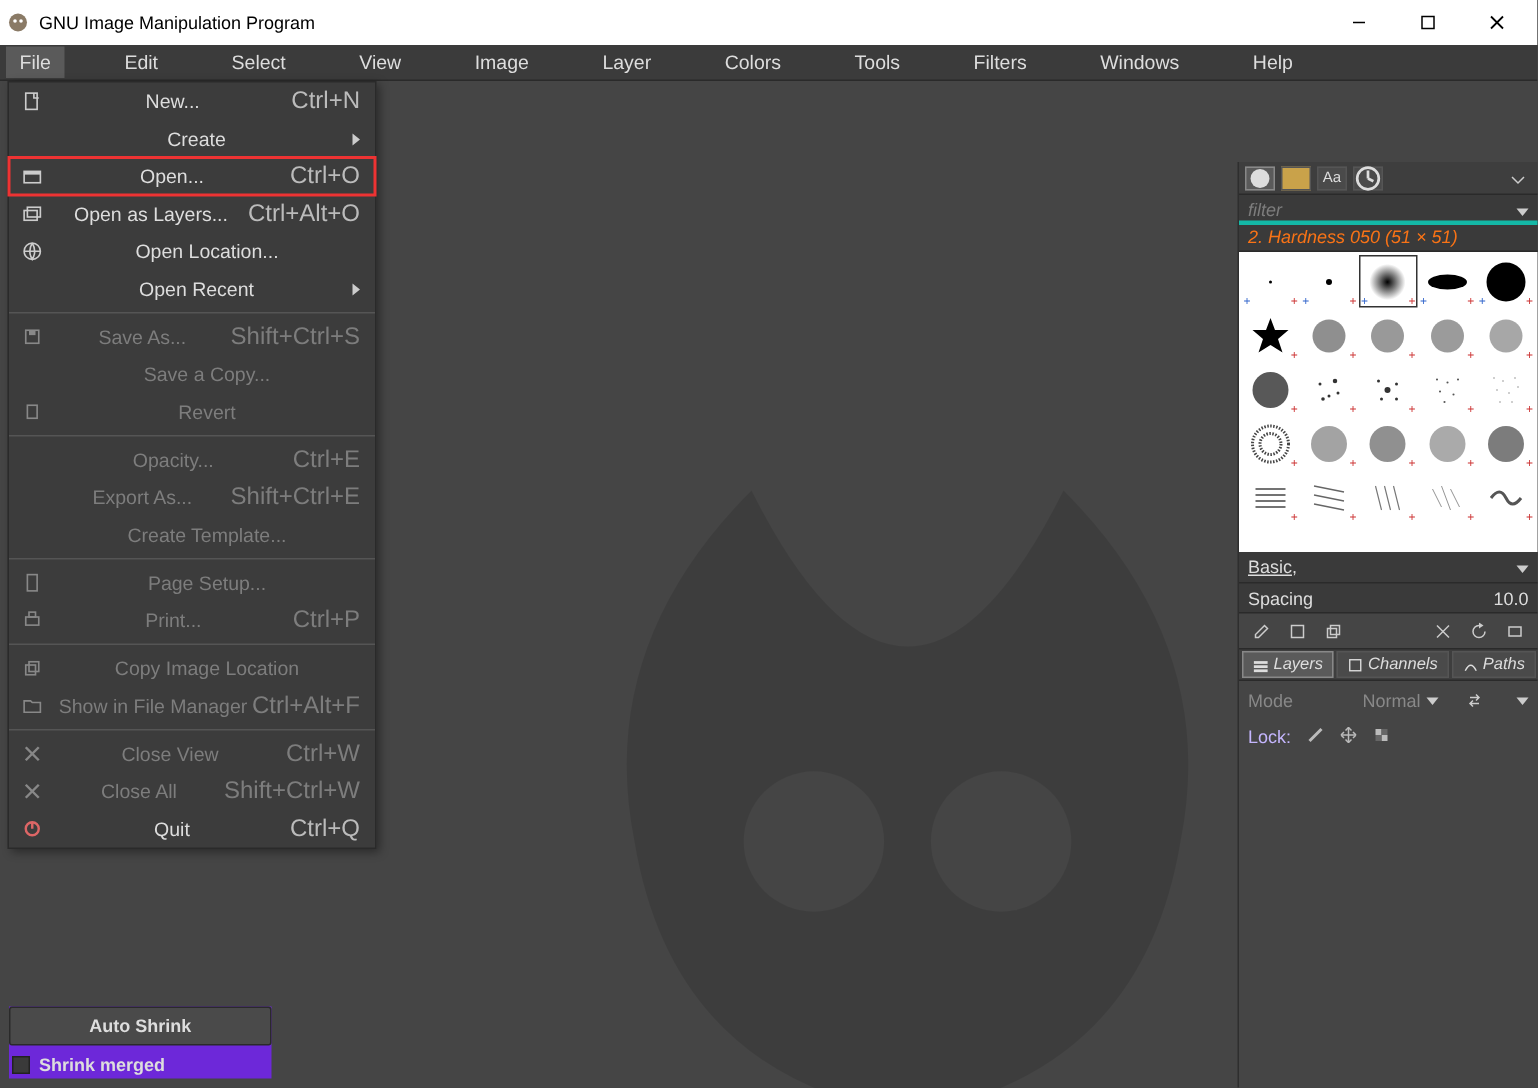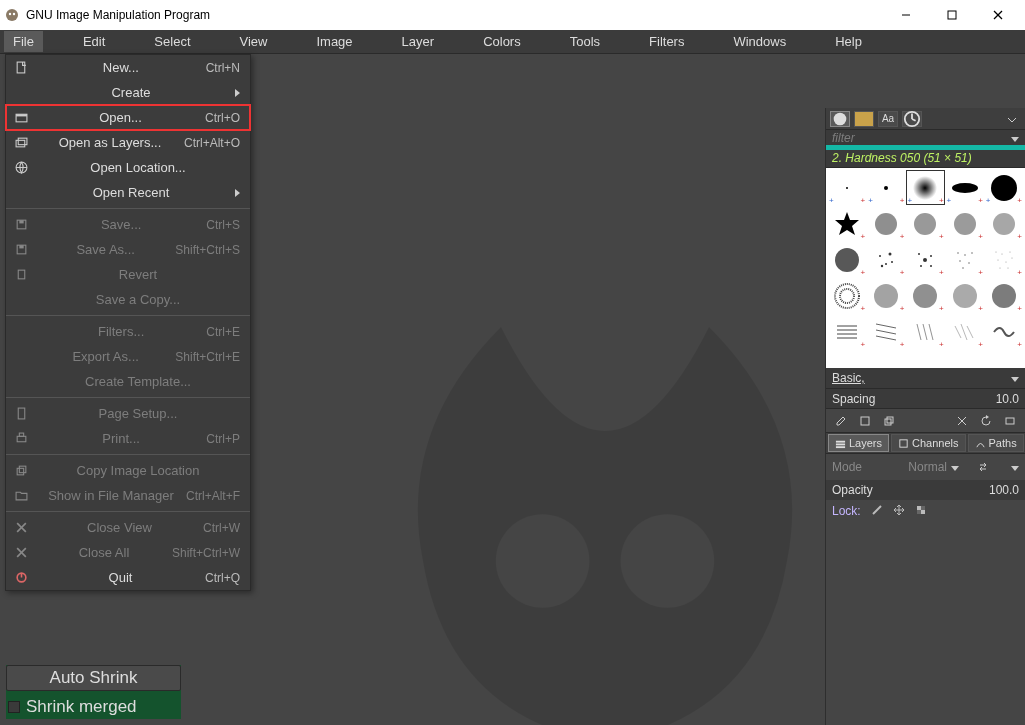--- a/index.html
+++ b/index.html
@@ -25,62 +25,62 @@
   .wilber { position:absolute; right:160px; bottom:-70px; width:520px; height:520px; opacity:0.10; }
   .wilber svg { width:100%; height:100%; }
 
   
   .dropdown { position: absolute; top: 54px; left: 5px; width: 246px; background: #3c3c3c; border: 1px solid #2a2a2a; box-shadow: 2px 2px 6px rgba(0,0,0,.4); z-index: 10; font-size: 13px; }
   .menu-row { display:flex; align-items:center; height:25px; padding: 0 10px 0 6px; color:#ddd;text-align:center; }
   .menu-row.disabled { color:#7d7d7d; }
   .mi-icon { width:18px; display:inline-flex; justify-content:center; align-items:center; color:#aaa; font-size:12px;}
   .mi-icon svg { width:13px; height:13px; }
   .mi-label { flex:1; padding-left:6px; }
-  .mi-accel { color:#bbb; font-size:12px; }
+  .mi-accel { color:#bbb; font-size:16px; }
   .menu-row.disabled .mi-accel { color:#7d7d7d; }
   .mi-arrow { width:14px; text-align:right; color:#ccc;}
   .menu-sep { height:1px; background:#555; margin: 3px 0; }
   .menu-row.highlighted { outline: 2px solid #e33; outline-offset:-1px; }
   .quit-icon { color:#d66; }
 
   
-  .tool-options { position:absolute; left:6px; bottom:6px; width:175px; background:#14532d; font-size:17px; }
+  .tool-options { position:absolute; left:6px; bottom:6px; width:175px; background:#6d28d9; font-size:12px;font-weight:bold; }
   .btn-wide { border:1px solid #2a2a2a; background:#4a4a4a; height:26px; display:flex; align-items:center; justify-content:center; margin-bottom:4px; border-radius:2px;}
   .chk-row { display:flex; align-items:center; gap:6px; padding:2px 2px;}
   .chk { width:12px; height:12px; border:1px solid #222; background:#3a3a3a; }
 
   
   .right-dock { position:absolute; top:54px; right:0; width:200px; bottom:0; background:#454545; border-left:1px solid #2e2e2e; display:flex; flex-direction:column; font-size:12px; }
   .dock-top-tabs { height:22px; background:#3e3e3e; display:flex; align-items:center; gap:4px; padding:0 4px; border-bottom:1px solid #2a2a2a;}
   .dock-tab-icon { width:20px; height:16px; border:1px solid #555; display:flex; align-items:center; justify-content:center; font-size:10px; background:#4a4a4a; color:#ddd;}
   .dock-tab-icon.active { background:#5a5a5a; border-color:#888; }
   .dock-cfg { margin-left:auto; width:18px; height:16px; display:flex; align-items:center; justify-content:center;}
   .dock-cfg svg{width:10px;height:10px;}
 
-  .filter-row { height:20px; background:#3a3a3a; display:flex; align-items:flex-end; padding:0 6px; border-bottom:5px solid #14b8a6; color:#7d7d7d; font-style:italic; position:relative;}
+  .filter-row { height:20px; background:#3a3a3a; display:flex; align-items:flex-end; padding:0 6px; border-bottom:3px solid #14b8a6; color:#7d7d7d; font-style:italic; position:relative;}
   .filter-row .caret{ position:absolute; right:6px; }
-  .brush-label { height:18px; background:#3a3a3a; padding:1px 6px; font-style:italic; color:#bef264; border-bottom:1px solid #2a2a2a;}
+  .brush-label { height:18px; background:#3a3a3a; padding:1px 6px; font-style:italic; color:#f97316; border-bottom:1px solid #2a2a2a;}
   .brush-grid { background:#fff; height:200px; position:relative; }
   .brush-grid-inner { display:grid; grid-template-columns: repeat(5, 1fr); grid-auto-rows:35px; gap:1px; padding:2px; }
   .brush-cell { position:relative; display:flex; align-items:center; justify-content:center; }
   .brush-cell.selected { outline:1px solid #333; outline-offset:-1px; }
   .corner-mark { position:absolute; font-size:8px; }
   .corner-mark.br { right:1px; bottom:0; color:#c33; }
   .corner-mark.bl { left:1px; bottom:0; color:#36c; }
   .basic-row { height:20px; background:#3a3a3a; display:flex; align-items:center; padding:0 6px; position:relative;text-decoration:underline;}
   .basic-row .caret{position:absolute; right:6px;}
   .spacing-row { height:20px; background:#3a3a3a; display:flex; align-items:center; padding:0 6px; border-top:1px solid #2a2a2a; justify-content:space-between;}
   .mini-toolbar { height:24px; background:#454545; display:flex; align-items:center; gap:10px; padding:0 8px; border-top:1px solid #2a2a2a; color:#bbb;}
   .mini-toolbar .spacer{flex:1;}
   .mini-toolbar span{ display:inline-flex; width:14px; height:14px; align-items:center; justify-content:center;}
   .mini-toolbar svg{width:12px;height:12px;}
 
   
   .layers-tabs { height:22px; background:#3e3e3e; display:flex; align-items:center; padding:0 2px; border-top:1px solid #2a2a2a; border-bottom:1px solid #2a2a2a;}
-  .ltab { display:flex; align-items:center; gap:3px; padding:2px 6px; border:1px solid #555; background:#4a4a4a; margin-right:2px; font-size:11px;}
+  .ltab { display:flex; align-items:center; gap:3px; padding:2px 6px; border:1px solid #555; background:#4a4a4a; margin-right:2px; font-size:11px;font-style:italic;}
   .ltab.active { background:#5a5a5a; border-color:#888;}
   .ltab svg { width:11px; height:11px; }
   .mode-row { height:26px; display:flex; align-items:center; padding:0 6px; gap:14px; color:#888;}
   .mode-row .dd { display:flex; align-items:center; gap:4px; margin-left:auto;}
   .mode-row .caret{font-size:10px;}
   .mode-row .swbtn{ width:20px; display:flex; justify-content:center;}
   .opacity-row { height:20px; display:flex; align-items:center; padding:0 6px; justify-content:space-between; background:#3a3a3a;}
   .lock-row { height:22px; display:flex; align-items:center; gap:10px; padding:0 6px; color:#c4b5fd;}
   .lock-row svg{width:12px;height:12px;}
   .layers-area { flex:1; background:#454545; }
@@ -463,24 +463,20 @@
       <div class="dd">
           <span>Normal</span>
           <span class="caret"></span>
         </div>
       <div class="swbtn">
           <svg width="12" height="12" viewBox="0 0 12 12">
             <path d="M3 4 L9 4 M7 2 L9 4 L7 6 M9 8 L3 8 M5 6 L3 8 L5 10" fill="none" stroke="#ccc" stroke-width="1"></path>
           </svg>
         </div>
       <span class="caret" style="margin-left:4px"></span>
-    </div>
-    <div class="opacity-row">
-      <span>Opacity</span>
-      <span>100.0</span>
     </div>
     <div class="lock-row">
       <span>Lock:</span>
       <span><svg viewBox="0 0 12 12">
             <path d="M2 10 L10 2" stroke="#bbb" stroke-width="2"></path>
           </svg></span>
       <span><svg viewBox="0 0 12 12">
             <path d="M6 1 L6 11 M1 6 L11 6" stroke="#bbb" stroke-width="1"></path>
             <path d="M6 1 L4 3 M6 1 L8 3 M6 11 L4 9 M6 11 L8 9 M1 6 L3 4 M1 6 L3 8 M11 6 L9 4 M11 6 L9 8" stroke="#bbb" stroke-width="1"></path>
           </svg></span>
@@ -546,49 +542,39 @@
       <span class="mi-arrow caret-r"></span>
     </div>
     <div class="menu-sep"></div>
     <div class="menu-row disabled">
       <span class="mi-icon">
         <svg viewBox="0 0 12 12">
           <rect x="2" y="2" width="8" height="8" fill="none" stroke="#888"></rect>
           <rect x="4" y="2" width="4" height="3" fill="#888"></rect>
         </svg>
       </span>
-      <span class="mi-label">Save...</span>
-      <span class="mi-accel">Ctrl+S</span>
-    </div>
-    <div class="menu-row disabled">
-      <span class="mi-icon">
-        <svg viewBox="0 0 12 12">
-          <rect x="2" y="2" width="8" height="8" fill="none" stroke="#888"></rect>
-          <rect x="4" y="2" width="4" height="3" fill="#888"></rect>
-        </svg>
-      </span>
       <span class="mi-label">Save As...</span>
       <span class="mi-accel">Shift+Ctrl+S</span>
     </div>
     <div class="menu-row disabled">
-      <span class="mi-icon">
-        <svg viewBox="0 0 12 12">
-          <rect x="3" y="2" width="6" height="8" fill="none" stroke="#888"></rect>
-        </svg>
-      </span>
-      <span class="mi-label">Revert</span>
-    </div>
-    <div class="menu-row disabled">
       <span class="mi-icon"></span>
       <span class="mi-label">Save a Copy...</span>
     </div>
+    <div class="menu-row disabled">
+      <span class="mi-icon">
+        <svg viewBox="0 0 12 12">
+          <rect x="3" y="2" width="6" height="8" fill="none" stroke="#888"></rect>
+        </svg>
+      </span>
+      <span class="mi-label">Revert</span>
+    </div>
     <div class="menu-sep"></div>
     <div class="menu-row disabled">
       <span class="mi-icon"></span>
-      <span class="mi-label">Filters...</span>
+      <span class="mi-label">Opacity...</span>
       <span class="mi-accel">Ctrl+E</span>
     </div>
     <div class="menu-row disabled">
       <span class="mi-icon"></span>
       <span class="mi-label">Export As...</span>
       <span class="mi-accel">Shift+Ctrl+E</span>
     </div>
     <div class="menu-row disabled">
       <span class="mi-icon"></span>
       <span class="mi-label">Create Template...</span>

